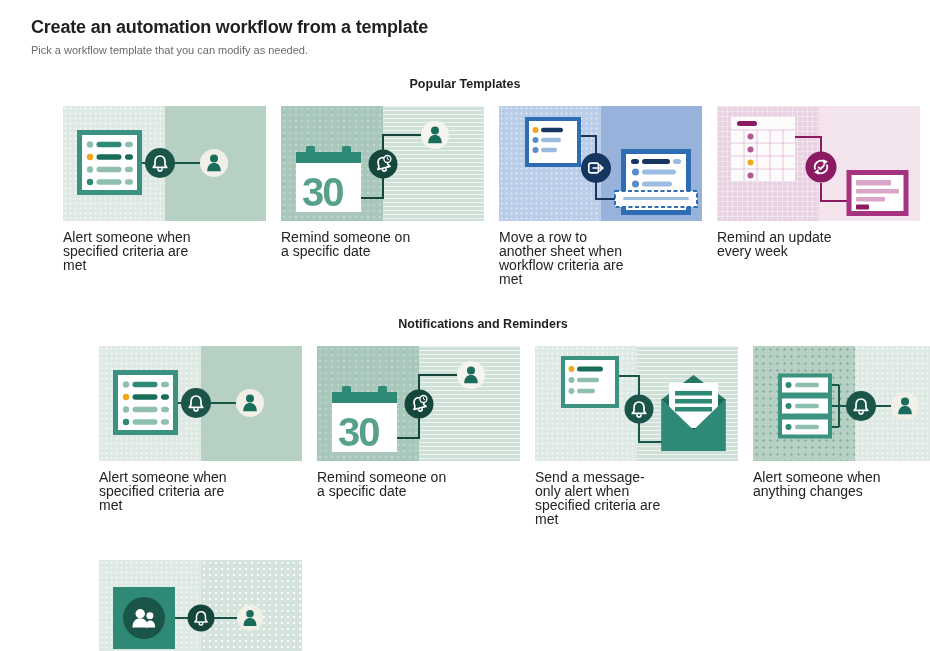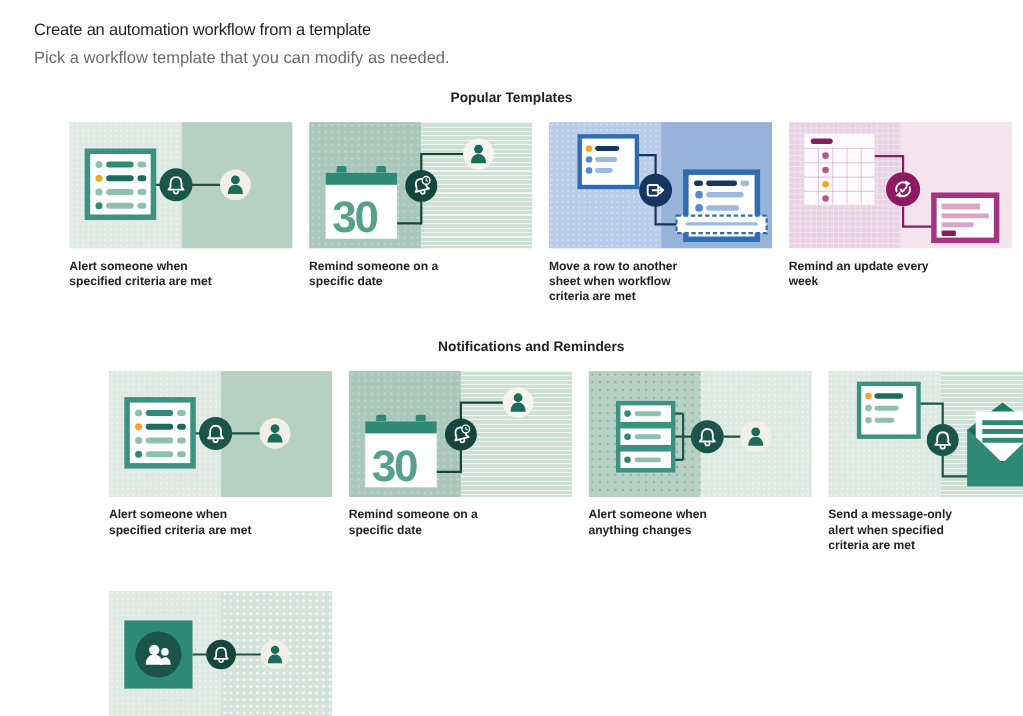--- a/index.html
+++ b/index.html
@@ -11,32 +11,32 @@
     --blue-dark:#16355f; --blue-border:#2e6db4; --blue-bar:#9cbbe0; --blue-dot:#5b8ac9;
     --blue-bg-left:#b9cde9; --blue-bg-right:#97b3dc;
     --pink-dark:#8c1a62; --pink-border:#a63380; --pink-bar:#d9a5c8; --pink-dot:#b05a93;
     --pink-bg-left:#e8d1e1; --pink-bg-right:#f3e4ee;
     --cal-num:#57a18c;
   }
   *{box-sizing:border-box; margin:0; padding:0;}
   html,body{width:930px; height:651px; overflow:hidden; background:#fff;}
   body{font-family:"Liberation Sans", sans-serif; color:var(--text);}
   .page{padding:17px 31px 0 31px;}
-  h1{font-size:15px; line-height:21px; font-weight:400; letter-spacing:-0.2px;}
-  .subtitle{font-size:15px; color:var(--muted); margin-top:6px;}
+  h1{font-size:18px; line-height:21px; font-weight:700; letter-spacing:-0.2px;}
+  .subtitle{font-size:11px; color:var(--muted); margin-top:6px;}
   .section{margin-top:21px;}
   .section + .section{margin-top:31px;margin-left:36px;}
   .section-label{font-size:12.5px; font-weight:700; margin-bottom:15px;text-align:center;}
   .cards{display:grid; grid-template-columns:repeat(4,203px); column-gap:15px; row-gap:34px;}
   .card{width:164px; cursor:pointer;padding-left:32px;}
   .illus{position:relative; width:203px; height:115px; overflow:hidden;}
   .half{position:absolute; top:0; bottom:0; width:50%;}
   .half.left{left:0;} .half.right{right:0;}
   .illus svg{position:absolute; inset:0; width:203px; height:115px; display:block;}
-  .caption{margin-top:9px; font-size:11px; line-height:14px; font-weight:700; color:#232323; max-width:200px;}
+  .caption{margin-top:9px; font-size:14px; line-height:14px; font-weight:400; color:#232323; max-width:200px;}
   
   .bg-g-plain{background-color:var(--green-bg-plain);
     background-image:radial-gradient(rgba(255,255,255,.45) 1px, transparent 1.1px); background-size:5px 5px;}
   .bg-g-shade{background-color:var(--green-bg-shade);}
   .bg-g-sage{background-color:var(--green-bg-sage);
     background-image:radial-gradient(rgba(255,255,255,.25) 1px, transparent 1.1px); background-size:6px 6px;}
   .bg-g-stripes{background-color:var(--green-bg-stripe);
     background-image:repeating-linear-gradient(to bottom, rgba(255,255,255,.65) 0 1px, transparent 1px 4px);}
   .bg-g-dots{background-color:var(--green-bg-shade);
     background-image:radial-gradient(rgba(23,79,66,.25) 1.1px, transparent 1.25px); background-size:7px 7px;}
@@ -287,20 +287,52 @@
             <use href="#i-alarm" transform="translate(102,58)"></use>
             <circle cx="154" cy="29" r="14" fill="#f6f4ee"></circle>
             <use href="#i-person" transform="translate(154,29)" class="f-gbd"></use>
           </svg>
         </div>
         <div class="caption">Remind someone on a specific date</div>
       </div>
 
       <div class="card">
         <div class="illus">
+          <div class="half left bg-g-plain"></div>
+          <div class="half right bg-g-stripes"></div>
+          <svg viewBox="0 0 203 115">
+            <polyline class="ln-g" points="82,30 104,30 104,49"></polyline>
+            <polyline class="ln-g" points="104,77 104,96 128,96"></polyline>
+            <g>
+              <rect x="28" y="12" width="54" height="48" class="f-w s-gb" stroke-width="4"></rect>
+              <circle cx="36.5" cy="23" r="3" class="f-or"></circle>
+                <rect x="42" y="20.5" width="26" height="5" rx="2.5" class="f-gbd"></rect>
+              <circle cx="36.5" cy="34" r="3" class="f-gb"></circle>
+                <rect x="42" y="31.8" width="22" height="4.5" rx="2.2" class="f-gb"></rect>
+              <circle cx="36.5" cy="45" r="3" class="f-gb"></circle>
+                <rect x="42" y="42.8" width="18" height="4.5" rx="2.2" class="f-gb"></rect>
+            </g>
+            <g>
+              <polygon points="127,53 158.5,29 190,53" fill="#257a66"></polygon>
+              <rect x="126.5" y="53" width="64" height="52" fill="#1d6a59"></rect>
+              <rect x="134" y="37" width="49" height="45" rx="1" class="f-w"></rect>
+              <rect x="140" y="45" width="37" height="4.5" class="f-gm"></rect>
+              <rect x="140" y="53" width="37" height="4.5" class="f-gm"></rect>
+              <rect x="140" y="61" width="37" height="4.5" class="f-gm"></rect>
+              <polygon points="126.5,53 158.5,84 190.5,53 190.5,105 126.5,105" class="f-gm"></polygon>
+            </g>
+            <circle cx="104" cy="63" r="14.5" class="f-gd"></circle>
+            <use href="#i-bell" transform="translate(104,63)"></use>
+          </svg>
+        </div>
+        <div class="caption">Send a message-only alert when specified criteria are met</div>
+      </div>
+
+      <div class="card">
+        <div class="illus">
           <div class="half left bg-g-dots"></div>
           <div class="half right bg-g-plain"></div>
           <svg viewBox="0 0 203 115">
             <path class="ln-g" d="M77,39 L86,39 M77,60 L86,60 M77,81 L86,81 M86,39 L86,81 M86,60 L108,60 M123,60 L152,60"></path>
             <g>
               <rect x="27" y="29.5" width="50" height="19" class="f-w s-gb" stroke-width="4"></rect>
               <circle cx="35.5" cy="39" r="3" class="f-gm"></circle>
                 <rect x="42" y="36.8" width="24" height="4.5" rx="2.2" class="f-gb"></rect>
               <rect x="27" y="50.5" width="50" height="19" class="f-w s-gb" stroke-width="4"></rect>
               <circle cx="35.5" cy="60" r="3" class="f-gm"></circle>
@@ -314,52 +346,20 @@
             <circle cx="152" cy="60" r="14" class="f-cr"></circle>
             <use href="#i-person" transform="translate(152,60)" class="f-gbd"></use>
           </svg>
         </div>
         <div class="caption">Alert someone when anything changes</div>
       </div>
 
       <div class="card">
         <div class="illus">
           <div class="half left bg-g-plain"></div>
-          <div class="half right bg-g-stripes"></div>
-          <svg viewBox="0 0 203 115">
-            <polyline class="ln-g" points="82,30 104,30 104,49"></polyline>
-            <polyline class="ln-g" points="104,77 104,96 128,96"></polyline>
-            <g>
-              <rect x="28" y="12" width="54" height="48" class="f-w s-gb" stroke-width="4"></rect>
-              <circle cx="36.5" cy="23" r="3" class="f-or"></circle>
-                <rect x="42" y="20.5" width="26" height="5" rx="2.5" class="f-gbd"></rect>
-              <circle cx="36.5" cy="34" r="3" class="f-gb"></circle>
-                <rect x="42" y="31.8" width="22" height="4.5" rx="2.2" class="f-gb"></rect>
-              <circle cx="36.5" cy="45" r="3" class="f-gb"></circle>
-                <rect x="42" y="42.8" width="18" height="4.5" rx="2.2" class="f-gb"></rect>
-            </g>
-            <g>
-              <polygon points="127,53 158.5,29 190,53" fill="#257a66"></polygon>
-              <rect x="126.5" y="53" width="64" height="52" fill="#1d6a59"></rect>
-              <rect x="134" y="37" width="49" height="45" rx="1" class="f-w"></rect>
-              <rect x="140" y="45" width="37" height="4.5" class="f-gm"></rect>
-              <rect x="140" y="53" width="37" height="4.5" class="f-gm"></rect>
-              <rect x="140" y="61" width="37" height="4.5" class="f-gm"></rect>
-              <polygon points="126.5,53 158.5,84 190.5,53 190.5,105 126.5,105" class="f-gm"></polygon>
-            </g>
-            <circle cx="104" cy="63" r="14.5" class="f-gd"></circle>
-            <use href="#i-bell" transform="translate(104,63)"></use>
-          </svg>
-        </div>
-        <div class="caption">Send a message-only alert when specified criteria are met</div>
-      </div>
-
-      <div class="card">
-        <div class="illus">
-          <div class="half left bg-g-plain"></div>
           <div class="half right bg-g-dots-light"></div>
           <svg viewBox="0 0 203 115">
             <path class="ln-g" d="M76,58 L102,58 M115,58 L151,58"></path>
             <g>
               <rect x="14" y="27" width="62" height="62" class="f-gm"></rect>
               <circle cx="45" cy="58" r="21" class="f-gd"></circle>
               <use href="#i-people" transform="translate(45,59) scale(1.05)"></use>
             </g>
             <circle cx="102" cy="58" r="13.5" class="f-gdp"></circle>
             <use href="#i-bell" transform="translate(102,58) scale(0.9)"></use>

